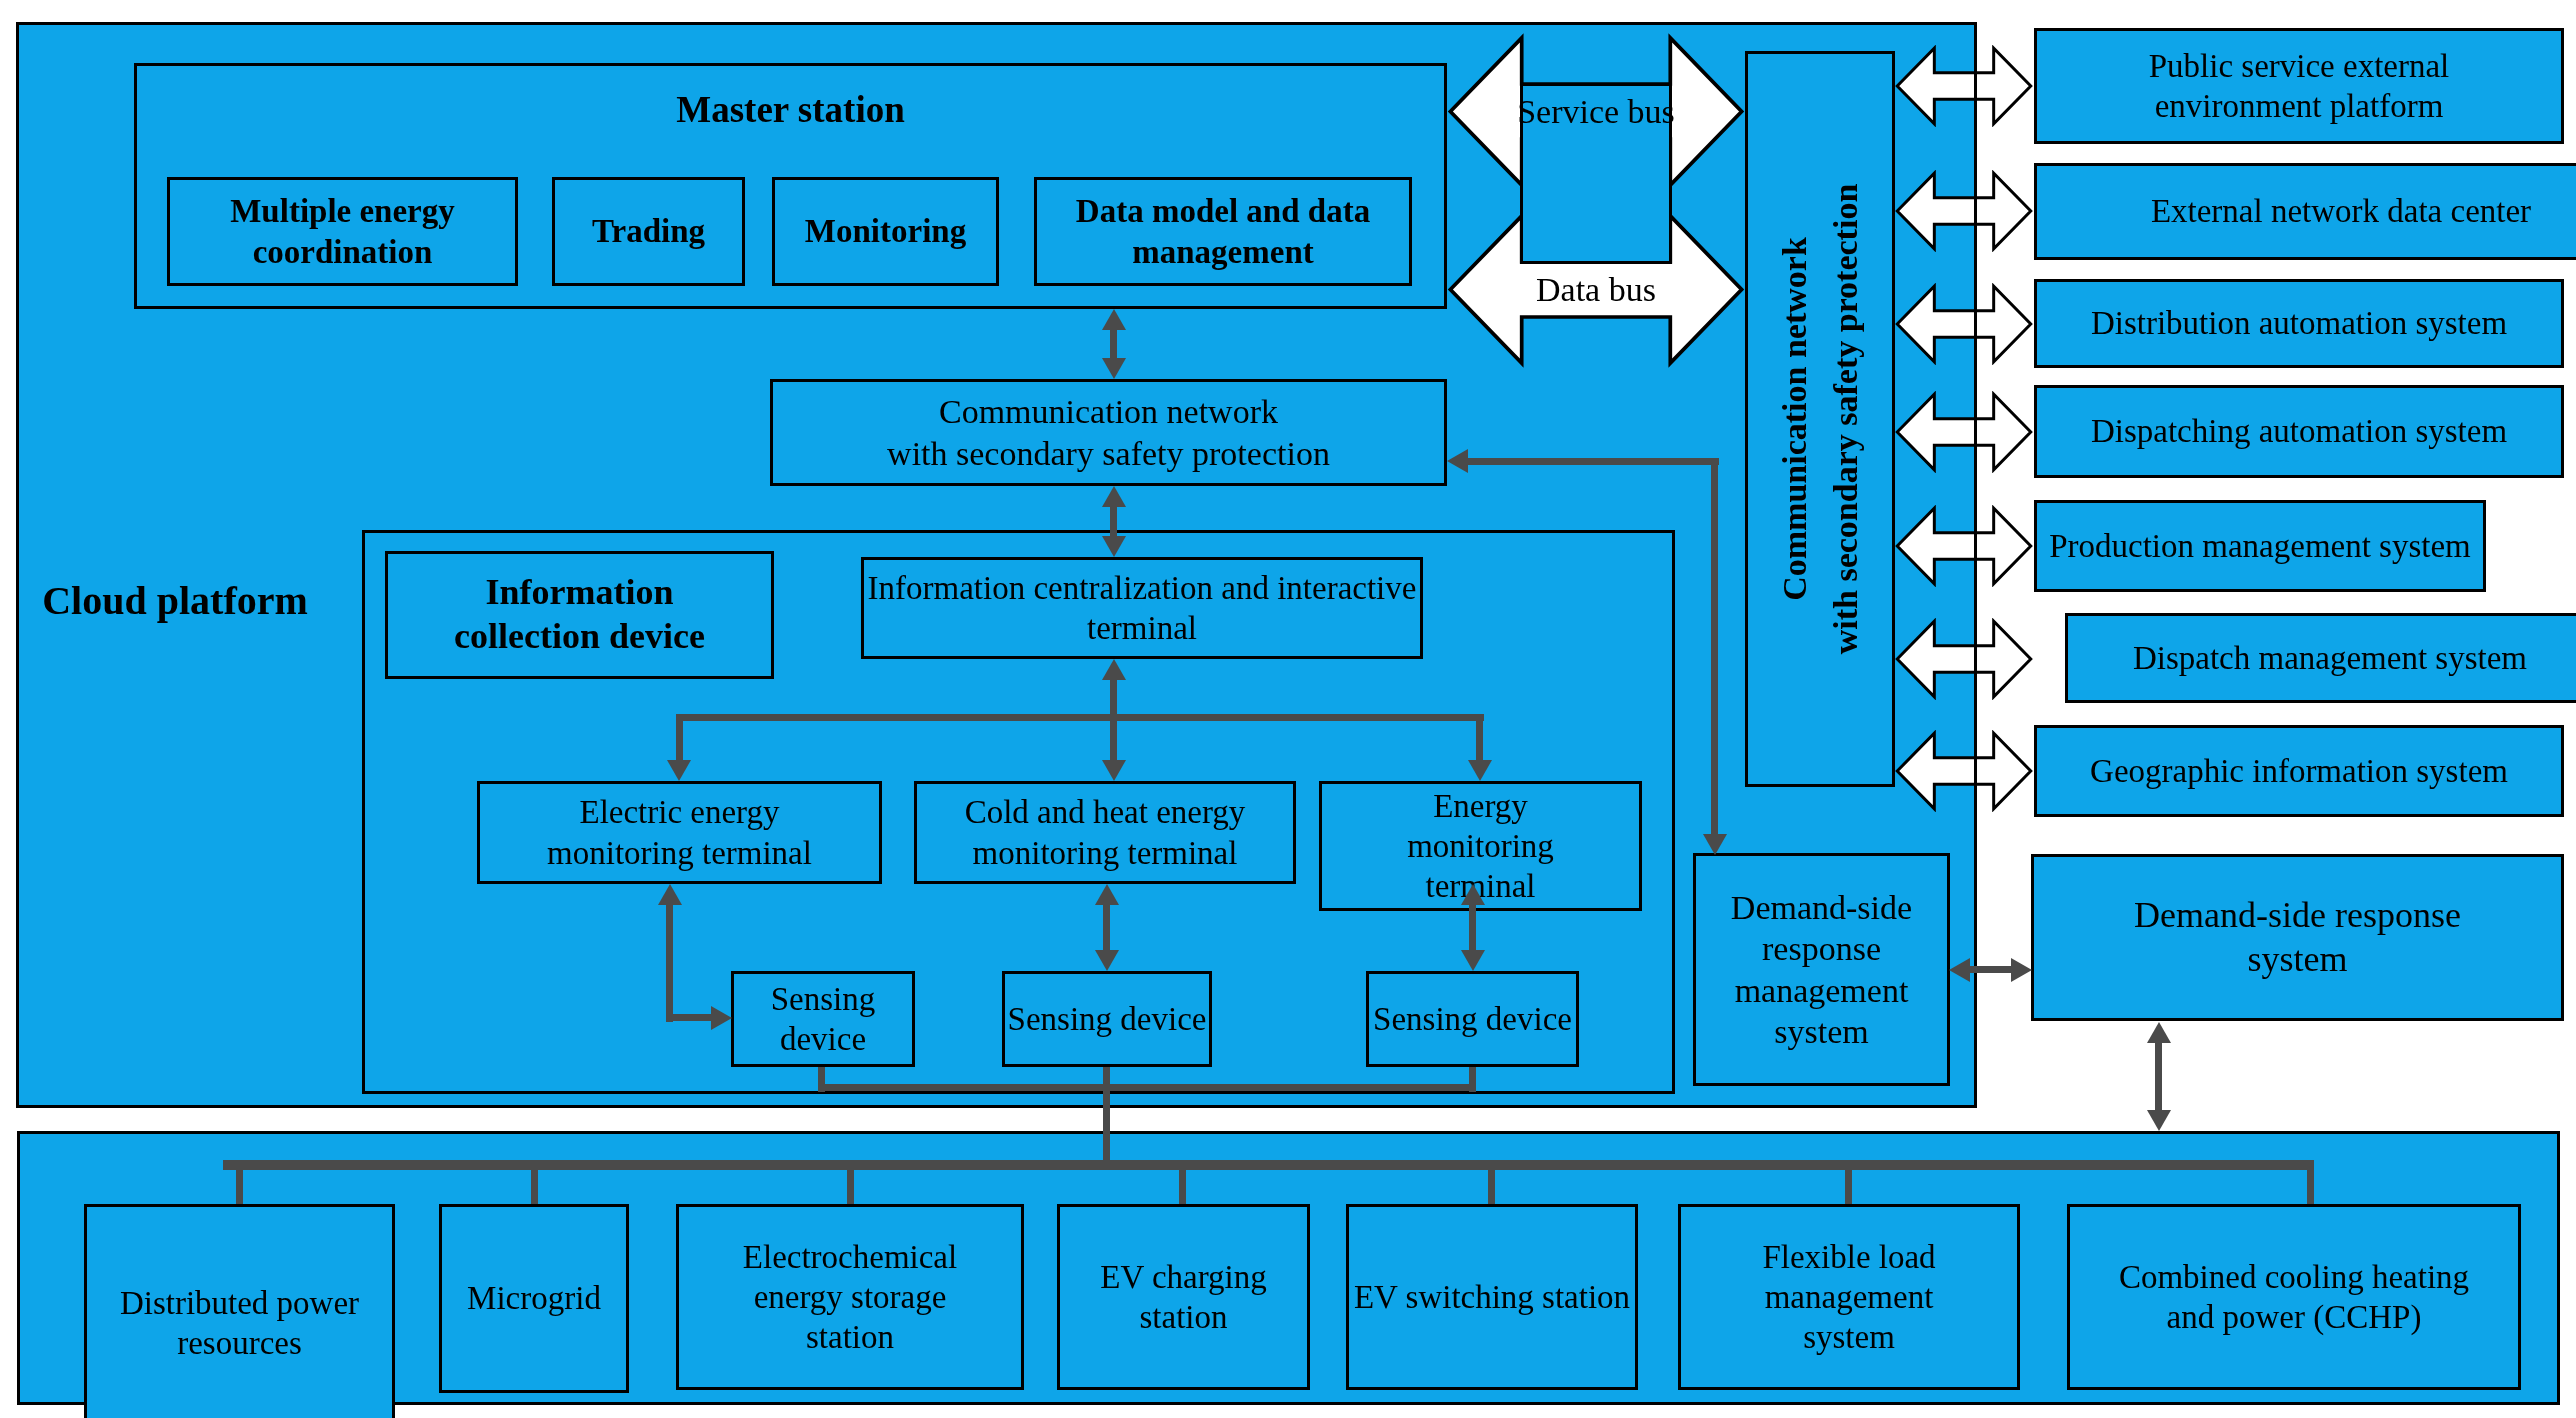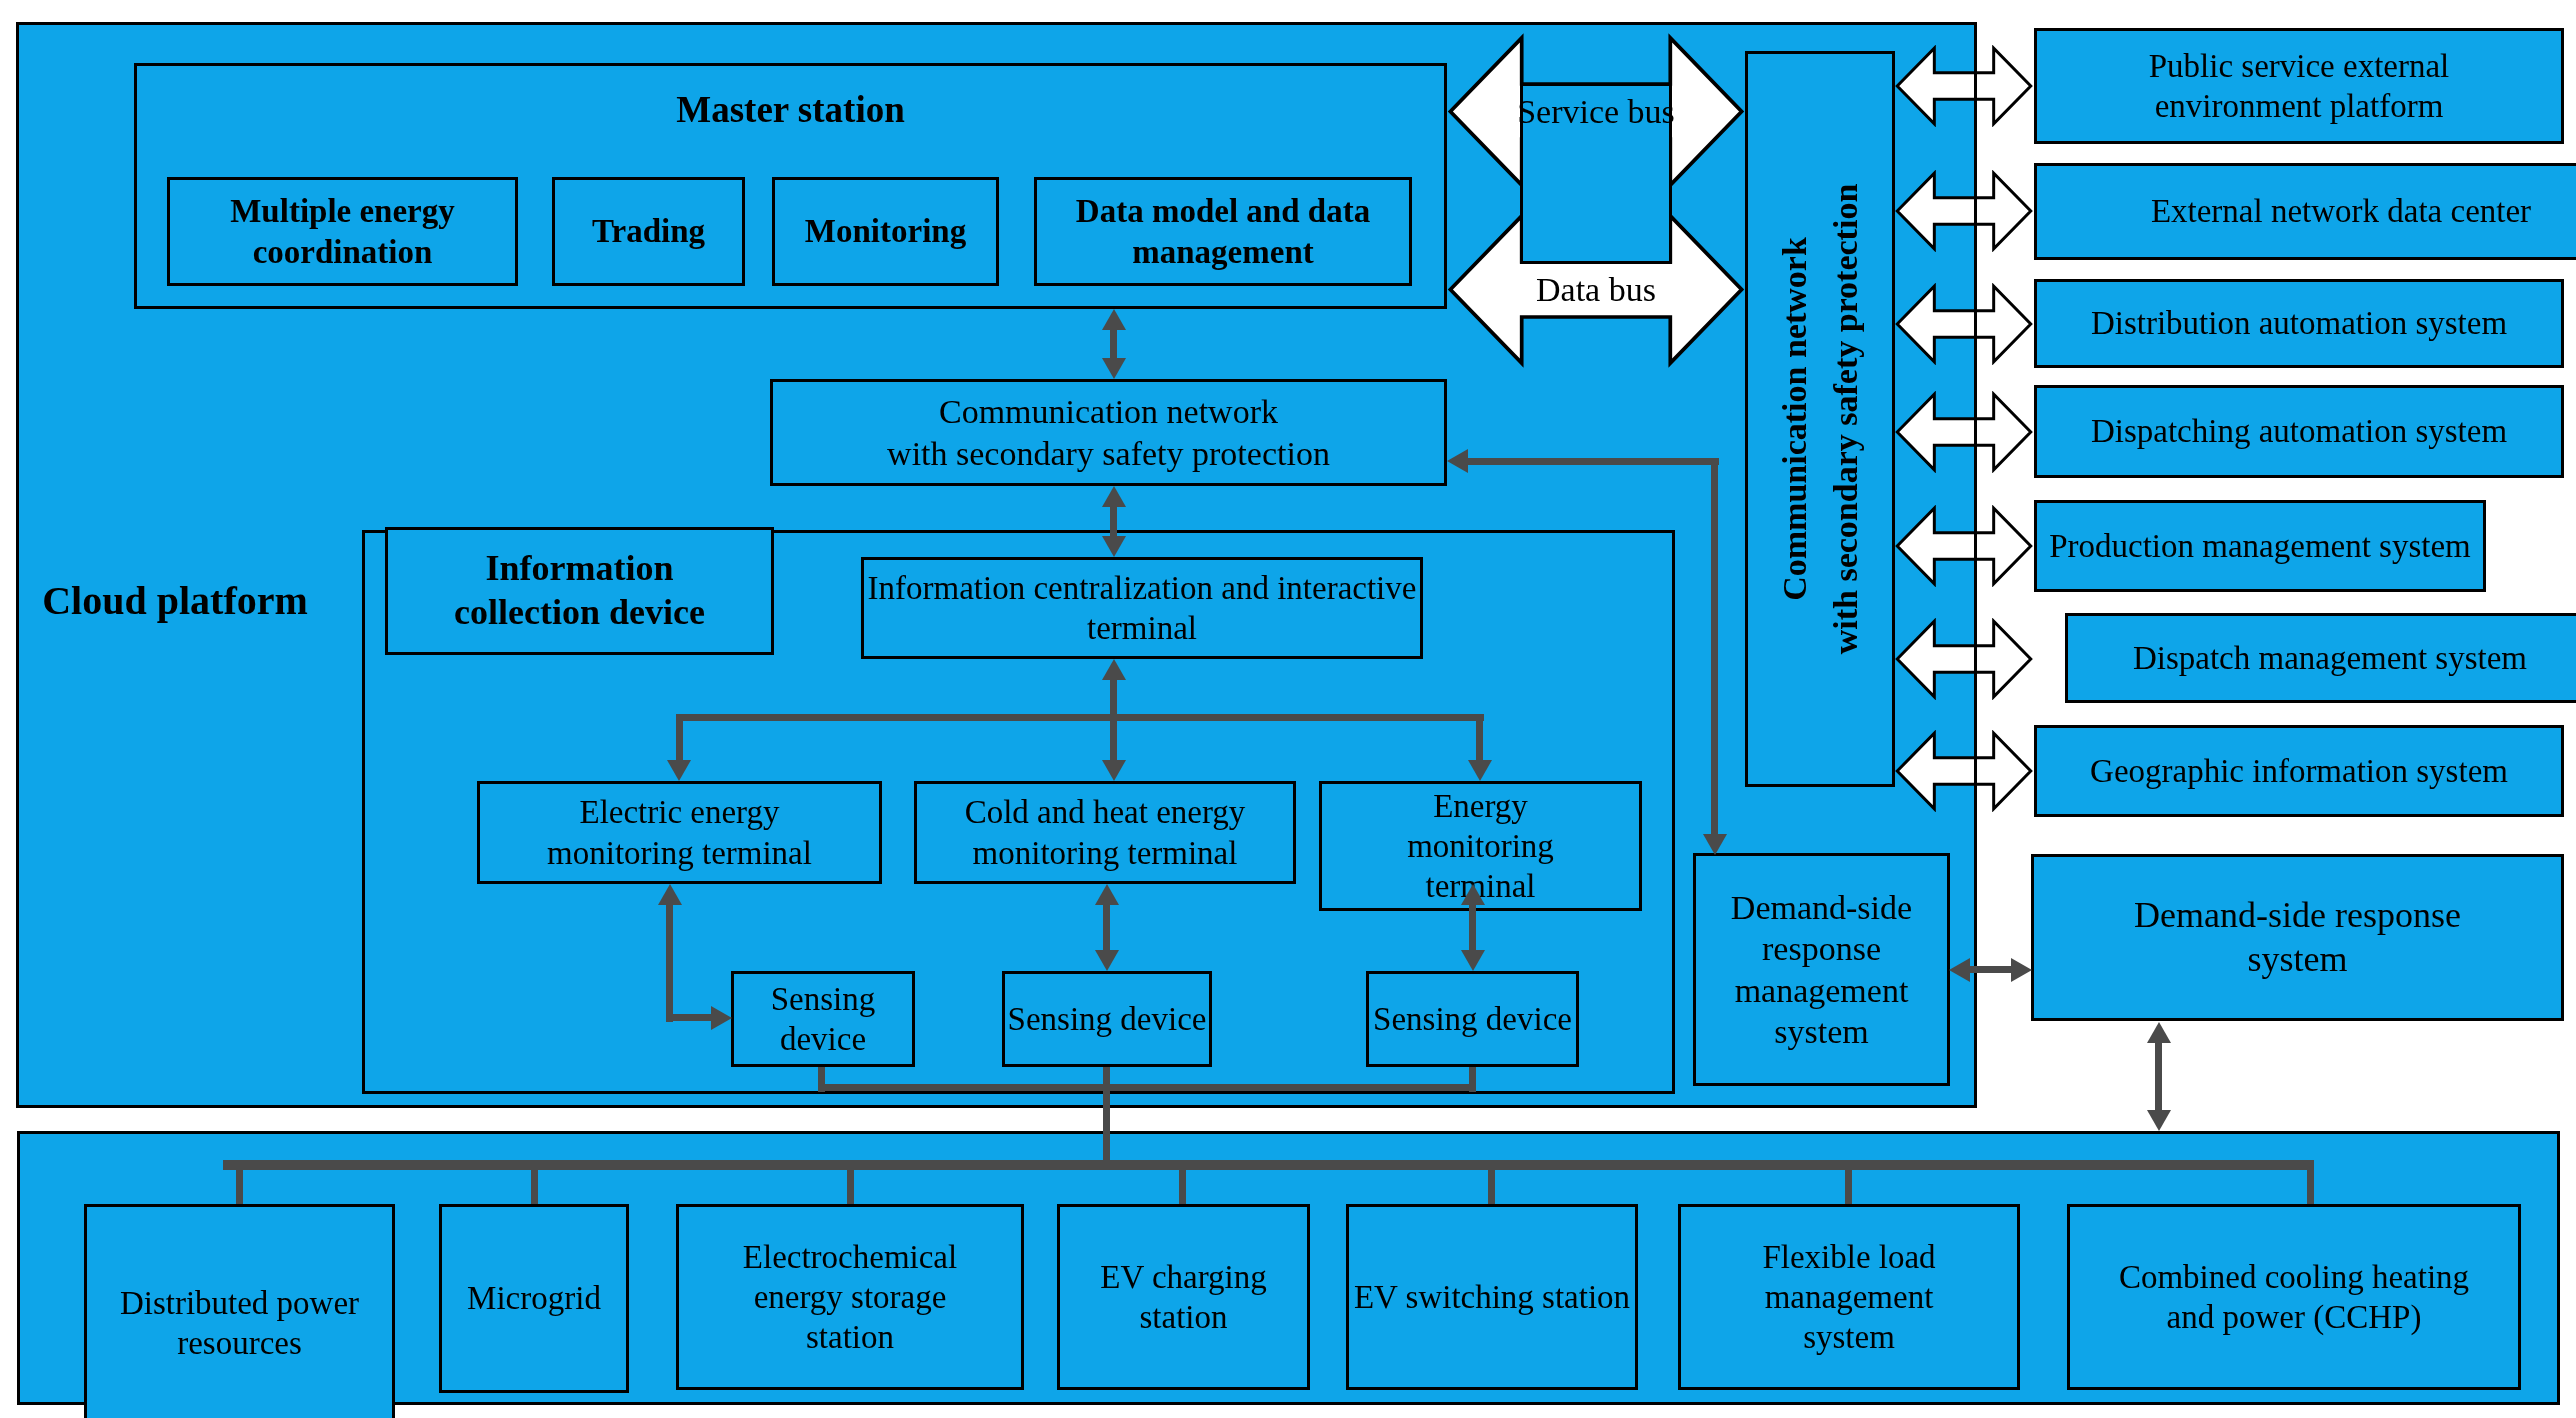--- a/index.html
+++ b/index.html
@@ -90,21 +90,21 @@
   <div class="box f44" style="left:2034px;top:613px;width:530px;height:90px;margin-left:31px;">Dispatch management system</div>
   <div class="box f44" style="left:2034px;top:725px;width:530px;height:92px;">Geographic information system</div>
 
   <div class="box f46" style="left:770px;top:379px;width:677px;height:107px;flex-direction:column;">
     <div>Communication network</div>
     <div>with secondary safety protection</div>
   </div>
 
   <div class="nob bold f54" style="left:30px;top:573px;width:290px;height:54px;">Cloud platform</div>
 
-  <div class="box bold f48" style="left:385px;top:527px;width:389px;height:128px;padding:0 41px;border-width:3.7px;">Information collection device</div>
+  <div class="box bold f48" style="left:385px;top:551px;width:389px;height:128px;padding:0 41px;border-width:3.7px;">Information collection device</div>
   <div class="box f44" style="left:833px;top:557px;width:562px;height:102px;margin-left:28px;">Information centralization and interactive terminal</div>
 
   <div class="box f44" style="left:477px;top:781px;width:405px;height:103px;padding:0 45px;">Electric energy monitoring terminal</div>
   <div class="box f44" style="left:914px;top:781px;width:382px;height:103px;padding:0 22px;">Cold and heat energy monitoring terminal</div>
   <div class="box f44" style="left:1319px;top:781px;width:323px;height:130px;padding:0 45px;">Energy monitoring terminal</div>
 
   <div class="box f44" style="left:731px;top:971px;width:184px;height:96px;border-width:3.7px;">Sensing device</div>
   <div class="box f44" style="left:1002px;top:971px;width:210px;height:96px;border-width:3.7px;">Sensing device</div>
   <div class="box f44" style="left:1366px;top:971px;width:213px;height:96px;border-width:3.7px;">Sensing device</div>
 

